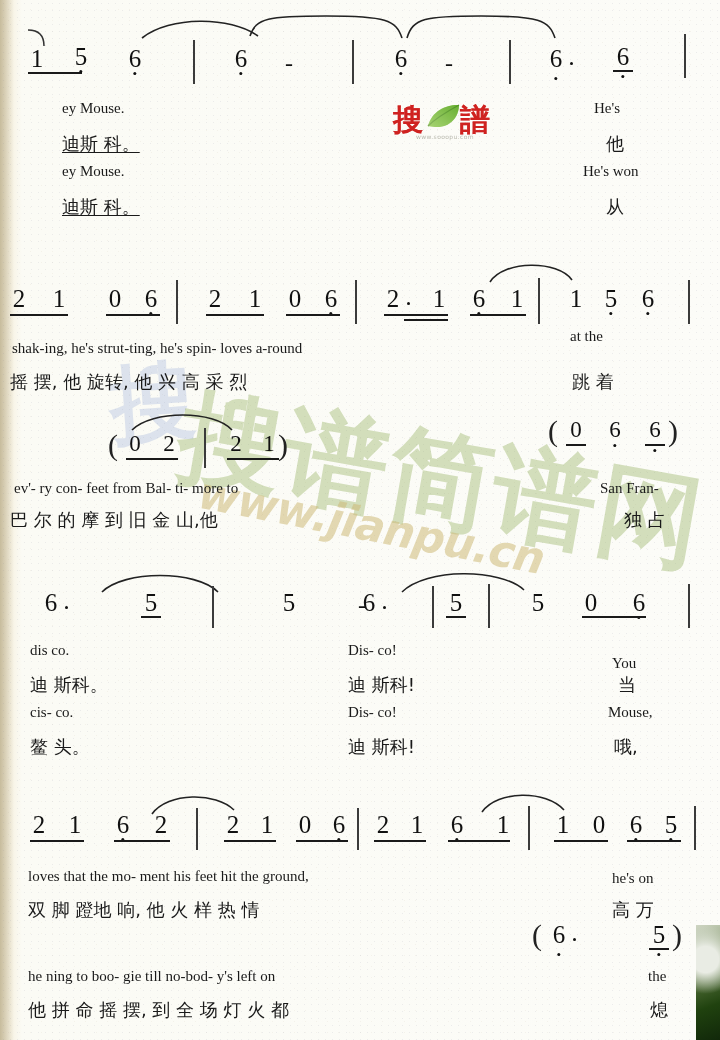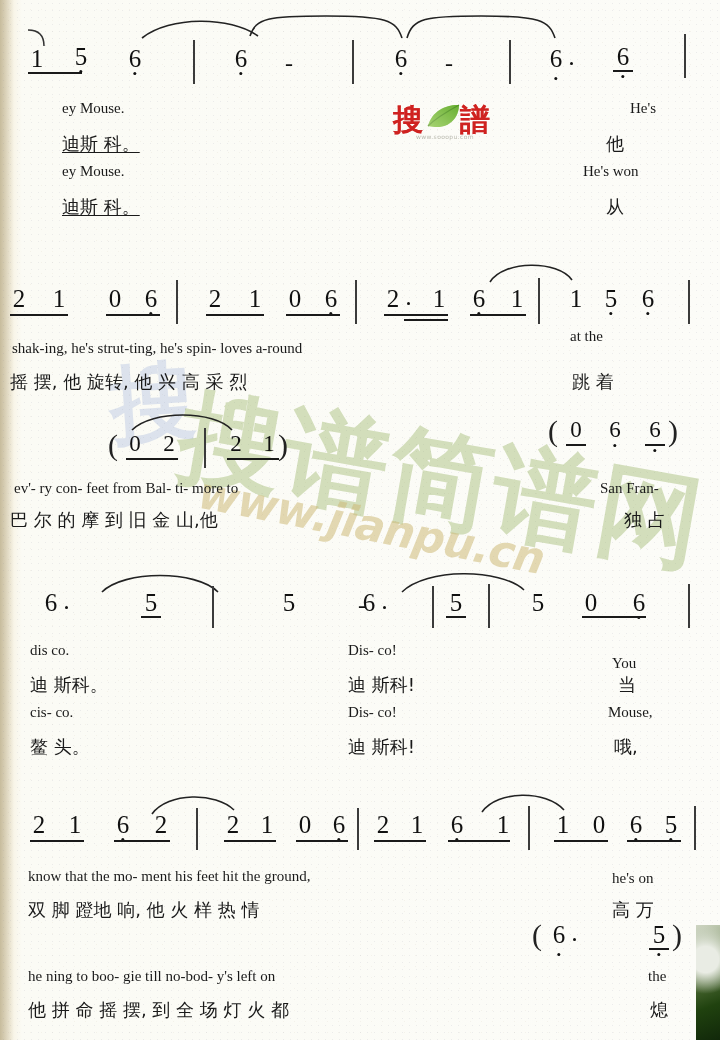--- a/index.html
+++ b/index.html
@@ -210,21 +210,21 @@
       <i class="nd-low nd-low2"></i>
     </div>
     <div class="beam" style="left:613px;top:70px;width:20px"></div>
     <div class="barline" style="left:684px;top:34px;height:44px"></div>
 
     <div class="lyr en" style="left:62px;top:100px">ey   Mouse.</div>
     <div class="lyr cn" style="left:62px;top:132px"><u>迪斯 科。</u></div>
     <div class="lyr en" style="left:62px;top:163px">ey   Mouse.</div>
     <div class="lyr cn" style="left:62px;top:195px"><u>迪斯 科。</u></div>
 
-    <div class="lyr en" style="left:630px;top:100px">He's</div>
+    <div class="lyr en" style="left:594px;top:100px">He's</div>
     <div class="lyr cn" style="left:606px;top:132px">他</div>
     <div class="lyr en" style="left:583px;top:163px">He's won</div>
     <div class="lyr cn" style="left:606px;top:195px">从</div>
   </div>
 
   <div class="system" style="top:258px">
     <div class="slur" style="left:488px;top:0px">
       <svg width="86" height="26">
           <path d="M2 24 C16 2 70 2 84 22" stroke="#222" stroke-width="1.6" fill="none"></path>
         </svg>
@@ -447,21 +447,21 @@
       <span>6</span>
       <i class="nd-low"></i>
     </div>
     <div class="note" style="left:660px;top:22px">
       <span>5</span>
       <i class="nd-low"></i>
     </div>
     <div class="beam" style="left:627px;top:50px;width:54px"></div>
     <div class="barline" style="left:694px;top:16px;height:44px"></div>
 
-    <div class="lyr en" style="left:28px;top:78px">know that  the mo-        ment      his    feet hit   the ground,</div>
+    <div class="lyr en" style="left:28px;top:78px">loves that  the mo-        ment      his    feet hit   the ground,</div>
     <div class="lyr cn" style="left:28px;top:108px">双   脚  蹬地       响,     他  火  样  热  情</div>
     <div class="lyr en" style="left:612px;top:80px">he's  on</div>
     <div class="lyr cn" style="left:612px;top:108px">高  万</div>
 
     <div class="paren" style="left:532px;top:128px">(</div>
     <div class="note" style="left:548px;top:132px">
       <span>6</span>
       <i class="dur-dot"></i>
       <i class="nd-low nd-low2"></i>
     </div>

